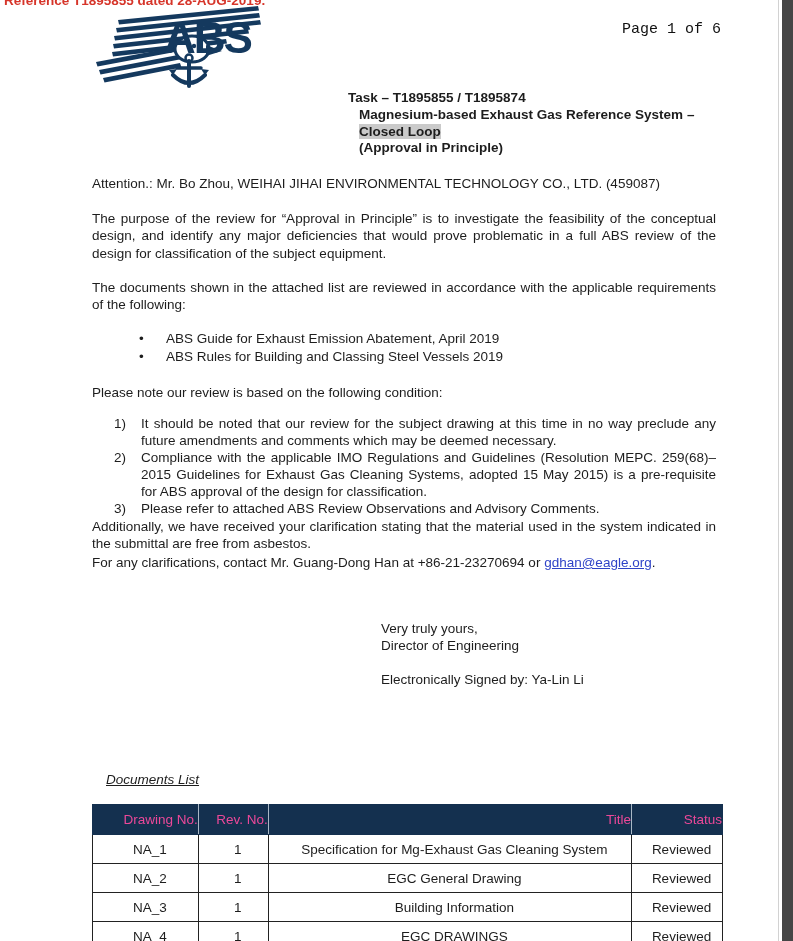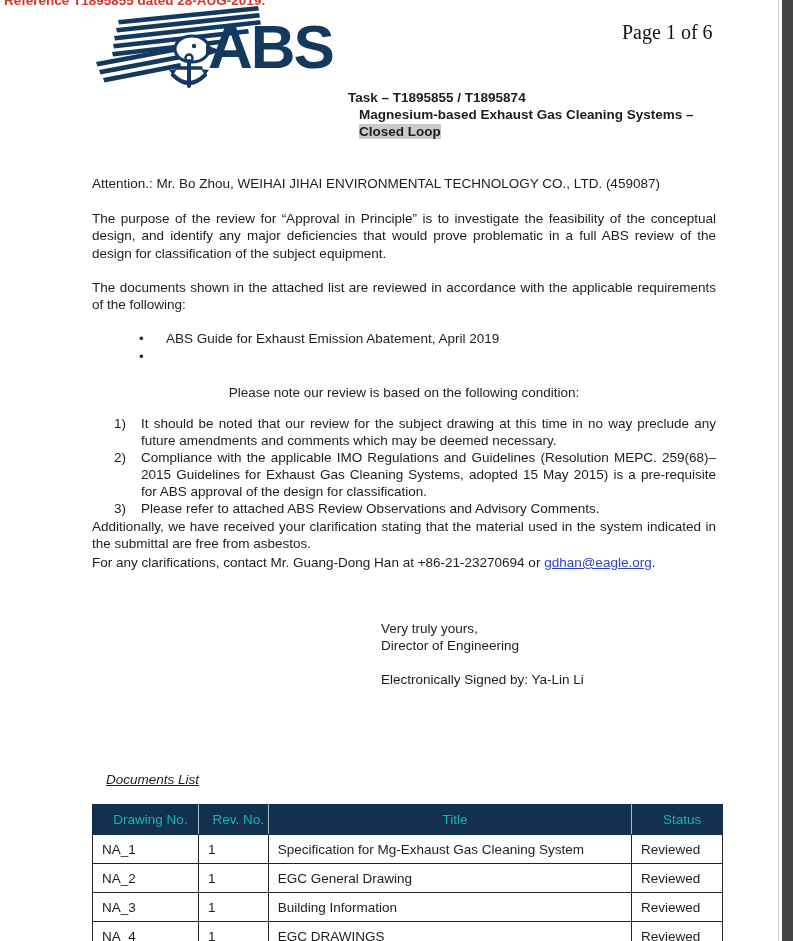--- a/index.html
+++ b/index.html
@@ -32,75 +32,74 @@
     white-space:nowrap;
     z-index:3;
   }
   
   .logo{left:88px;top:4px;width:230px;height:86px;z-index:1;}
   .logo svg{position:absolute;left:0;top:0;}
   .navy{fill:var(--brand-navy);}
   .navy-stroke{stroke:var(--brand-navy);fill:none;}
   .logo-text{
     position:absolute;left:76px;top:12px;
-    font-size:62px;font-weight:bold;
+    font-size:44px;font-weight:bold;
     letter-spacing:-2px;line-height:1;
     color:var(--brand-navy);
-    margin-left:44px;
   }
   .page-indicator{
     left:622px;top:21px;
-    font-family:Liberation Serif, serif;
-    font-size:20px;color:#111;
+    font-family:Liberation Mono, monospace;
+    font-size:15px;color:#111;
   }
   
   .task-block{left:348px;top:90px;width:390px;font-weight:bold;line-height:16.8px;}
   .task-block .indent{margin-left:11px;}
   .hl{background:var(--highlight-gray);}
   
   .bodytext{left:92px;width:624px;line-height:17.3px;}
   .justify{text-align:justify;}
   .attention{top:175px;width:632px;}
   .p-purpose{top:210px;}
   .p-docs{top:279px;}
   .bullet-list{left:139px;top:330px;width:560px;}
   .bullet-row{display:flex;line-height:18.3px;}
   .bullet-row .marker{width:27px;flex:0 0 27px;}
-  .p-cond{top:384px;text-align:center;}
+  .p-cond{top:384px;}
   .cond-list{left:114px;top:415px;width:602px;}
   .cond-row{display:flex;line-height:17px;}
   .cond-row .marker{width:27px;flex:0 0 27px;}
   .cond-row .ctext{flex:1;text-align:justify;}
   .p-add{top:518px;}
   .p-contact{top:554px;width:632px;}
   .p-contact a{color:var(--link-blue);text-decoration:underline;}
   
   .sig{left:381px;top:620px;line-height:17px;}
   .sig .name{margin-top:16px;}
   .sig .esign{margin-top:17px;}
   
   .docs-heading{left:106px;top:772px;text-decoration:underline;font-style:italic;}
   .doc-table{
     left:92px;top:804px;width:631px;
     border-collapse:collapse;
     font-size:13.5px;
   }
   .doc-table th{
     background:var(--table-header-bg);
-    color:#14b8a6;font-weight:normal;
-    text-align:center;height:30px;
+    color:#ec4899;font-weight:normal;
+    text-align:right;height:30px;
     padding:0 0 0 10px;
     border:1px solid var(--table-header-bg);
     border-right:1px solid #a9b8c6;
   }
   .doc-table th:last-child{border-right:1px solid var(--table-header-bg);}
   .doc-table td{
     border:1px solid #222;
     height:29px;padding:0 0 0 9px;
-    background:#fff;vertical-align:middle;
+    background:#fff;vertical-align:middle;text-align:center;
   }
   
   .edge-line{left:778px;top:0;width:1px;height:941px;background:#d2d2d2;}
   .edge-strip{left:782px;top:0;width:11px;height:941px;background:var(--edge-strip);}
 </style>
 </head>
 <body>
 
 <div class="page">
 
@@ -130,37 +129,39 @@
       <path class="navy" d="M85,71 L81,66 L89,65 Z"></path>
       <path class="navy" d="M117,71 L121,66 L113,65 Z"></path>
     </svg>
     <div class="logo-text">ABS</div>
   </div>
 
   <div class="abs-pos page-indicator">Page 1 of 6</div>
 
   <div class="abs-pos task-block">
     <div>Task – T1895855 / T1895874</div>
-    <div class="indent">Magnesium-based Exhaust Gas Cleaning Systems –</div>
+    <div class="indent">Magnesium-based Exhaust Gas Reference System –</div>
     <div class="indent"><span class="hl">Closed Loop</span></div>
+    <div class="indent">(Approval in Principle)</div>
   </div>
 
   <div class="abs-pos bodytext attention">Attention.: Mr. Bo Zhou, WEIHAI JIHAI ENVIRONMENTAL TECHNOLOGY CO., LTD. (459087)</div>
 
   <div class="abs-pos bodytext justify p-purpose">The purpose of the review for “Approval in Principle” is to investigate the feasibility of the conceptual design, and identify any major deficiencies that would prove problematic in a full ABS review of the design for classification of the subject equipment.</div>
 
   <div class="abs-pos bodytext justify p-docs">The documents shown in the attached list are reviewed in accordance with the applicable requirements of the following:</div>
 
   <div class="abs-pos bullet-list">
     <div class="bullet-row">
       <span class="marker">•</span>
       <span>ABS Guide for Exhaust Emission Abatement, April 2019</span>
     </div>
     <div class="bullet-row">
       <span class="marker">•</span>
+      <span>ABS Rules for Building and Classing Steel Vessels 2019</span>
     </div>
   </div>
 
   <div class="abs-pos bodytext p-cond">Please note our review is based on the following condition:</div>
 
   <div class="abs-pos cond-list">
     <div class="cond-row">
       <span class="marker">1)</span>
       <span class="ctext">It should be noted that our review for the subject drawing at this time in no way preclude any future amendments and comments which may be deemed necessary.</span>
     </div>

